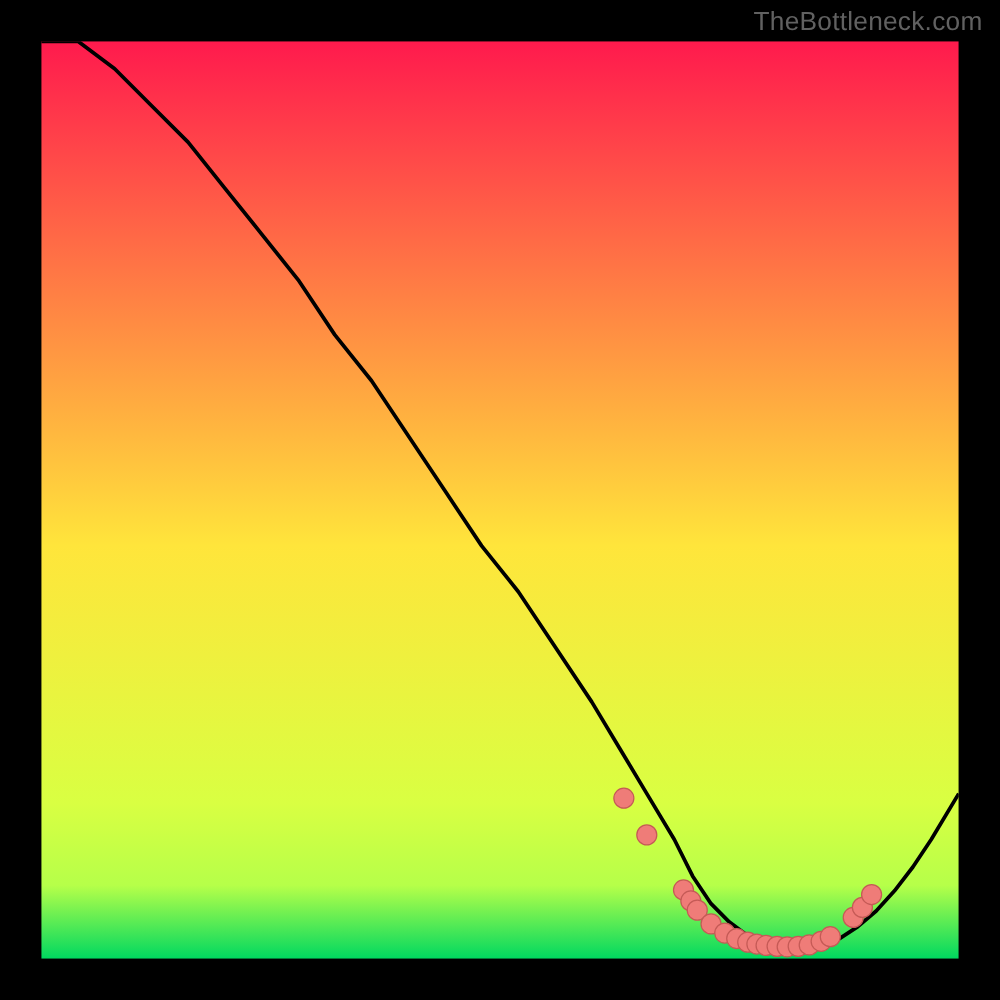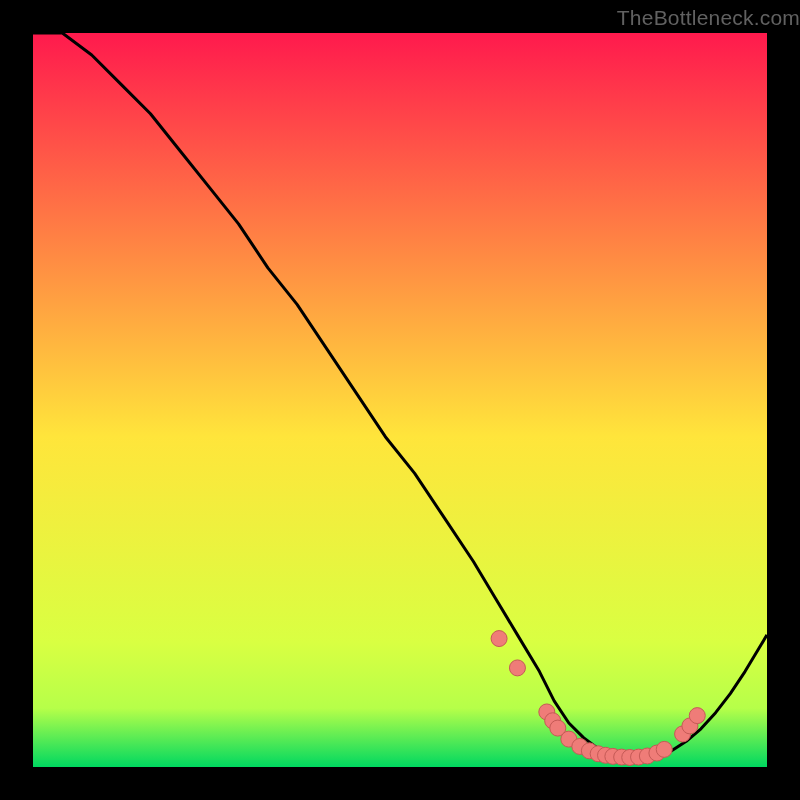--- a/index.html
+++ b/index.html
@@ -20,21 +20,21 @@
   .plot {
     position: absolute;
     left: 33px;
     top: 33px;
     width: 734px;
     height: 734px;
   }
   .watermark {
     position: absolute;
     top: 6px;
-    right: 0;
+    right: 14px;
     color: #616161;
     font-size: 21px;
     font-weight: 500;
     letter-spacing: 0.2px;
     user-select: none;
   }
 </style>
 </head>
 <body>
 

